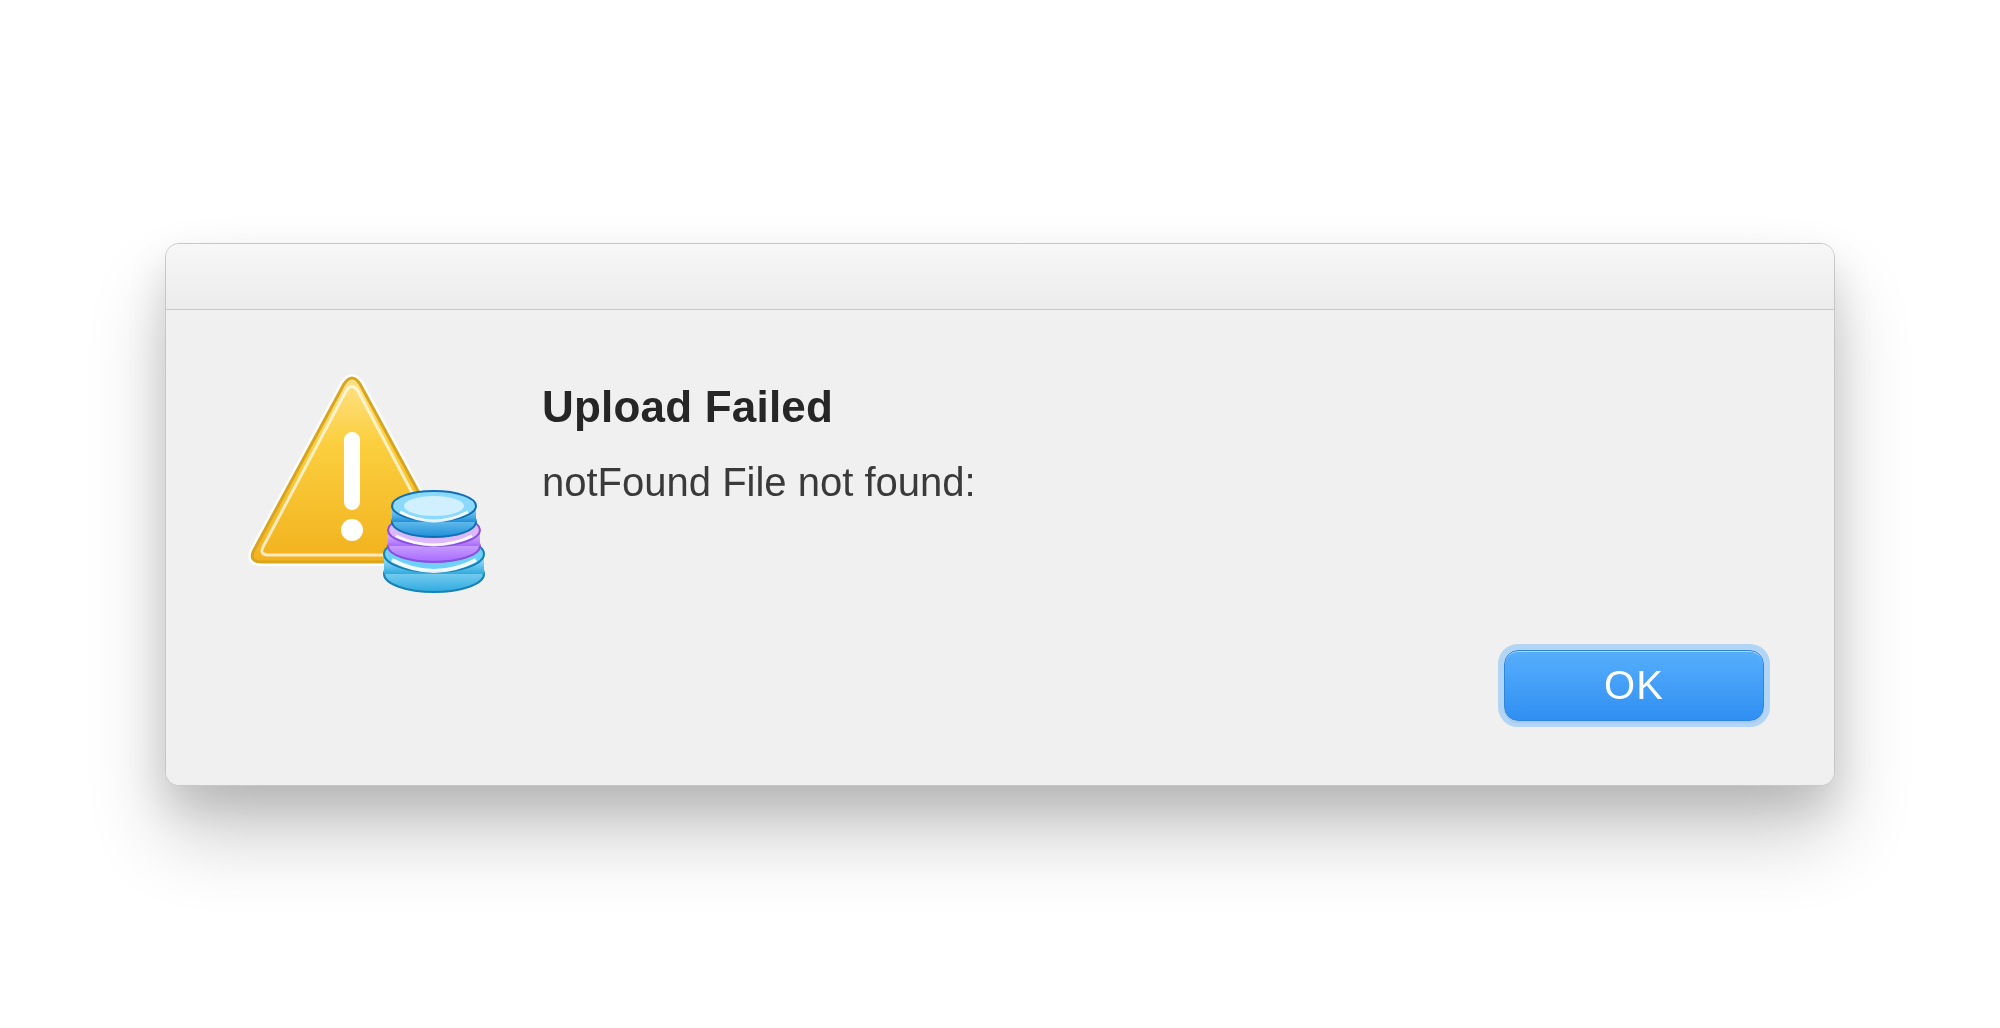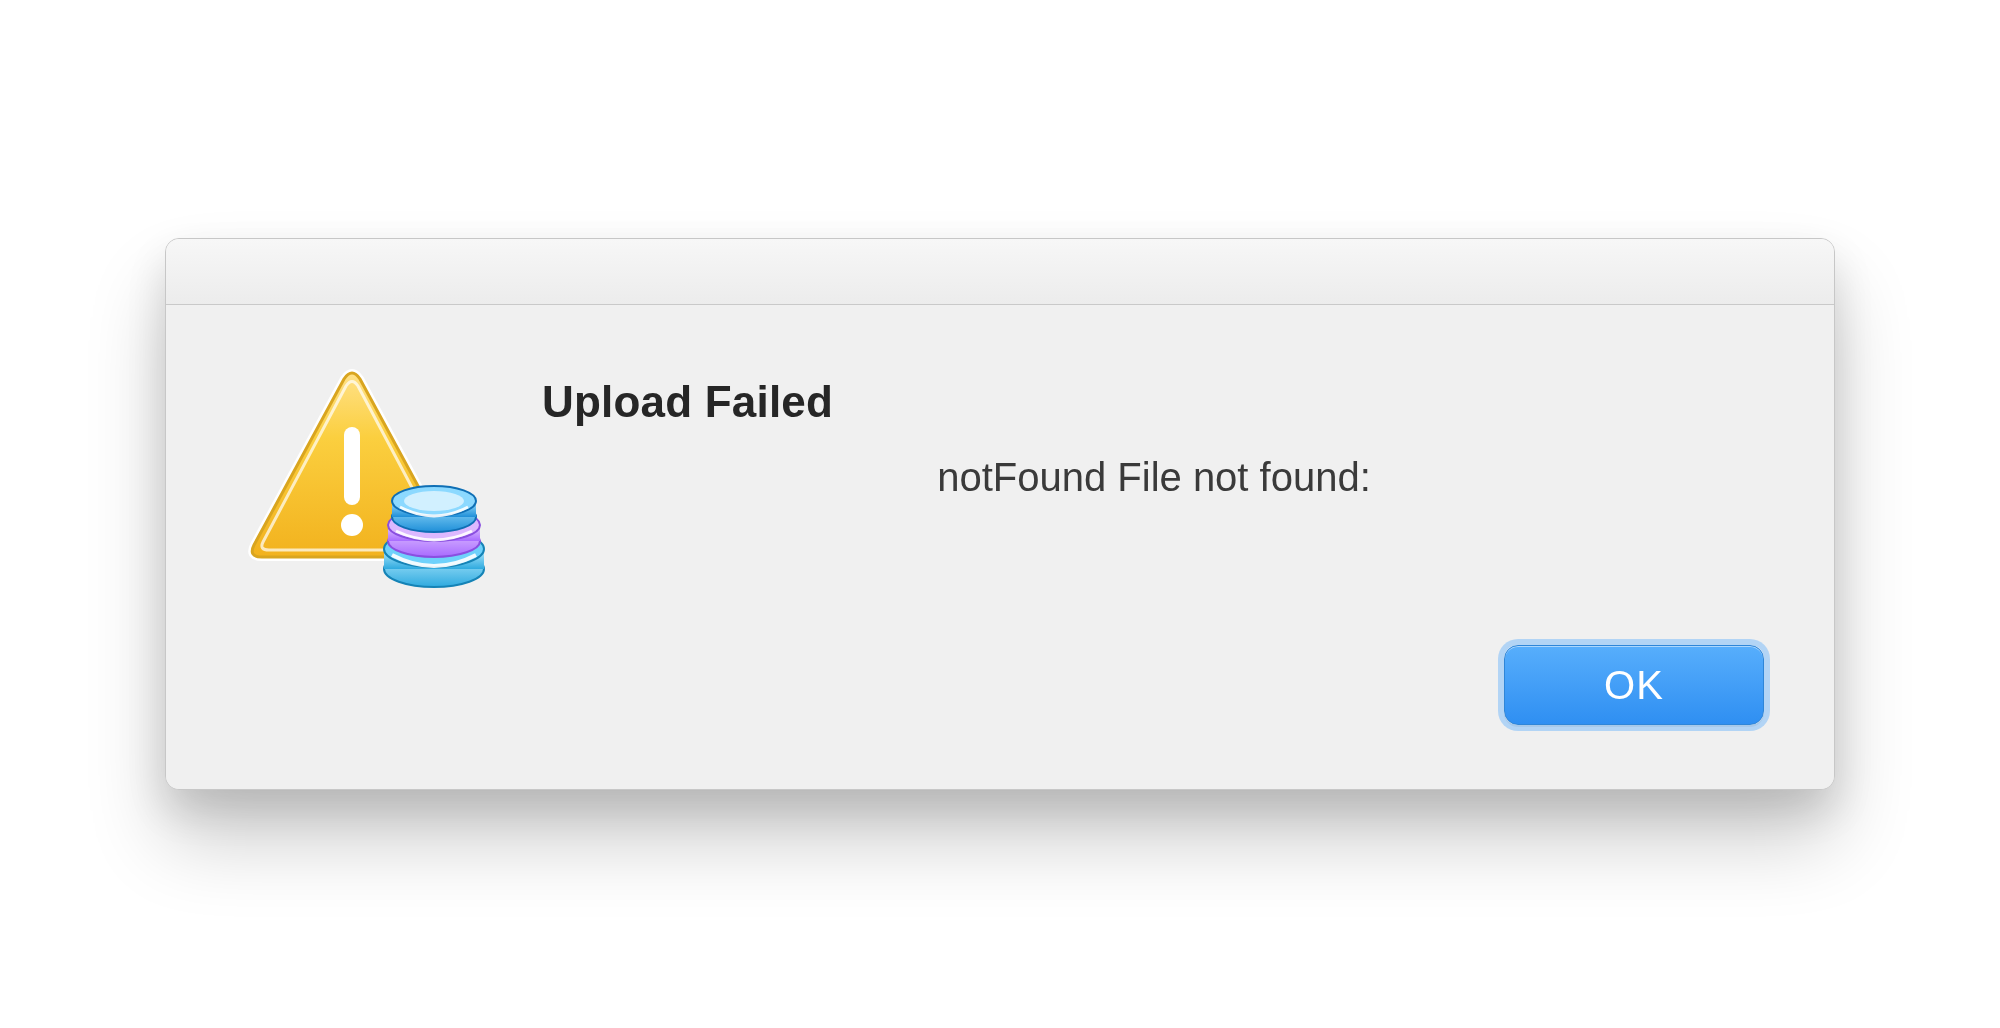--- a/index.html
+++ b/index.html
@@ -54,31 +54,30 @@
     font-size: 44px;
     font-weight: 700;
     letter-spacing: 0.2px;
     color: #262626;
   }
   .message {
     margin: 0;
     font-size: 40px;
     font-weight: 400;
     color: #3a3a3a;
-    text-align: center;
   }
   .button-row {
     display: flex;
     justify-content: flex-end;
     padding: 0 70px 64px 70px;
     background: #f0f0f0;
   }
   .ok-button {
     min-width: 260px;
-    height: 80px;
+    height: 71px;
     padding: 0 52px;
     border-radius: 14px;
     border: 1px solid #2f86d8;
     background: linear-gradient(#57aefc, #2f8ff2);
     color: #ffffff;
     font-size: 40px;
     font-weight: 400;
     letter-spacing: 1px;
     cursor: pointer;
     box-shadow:

